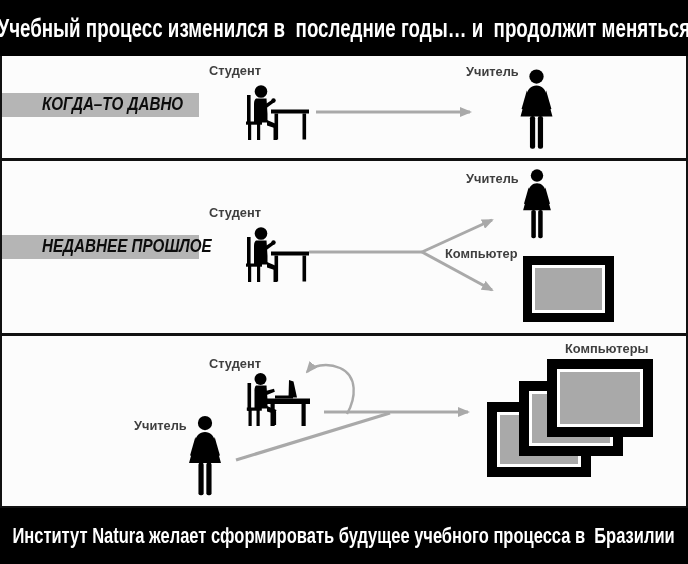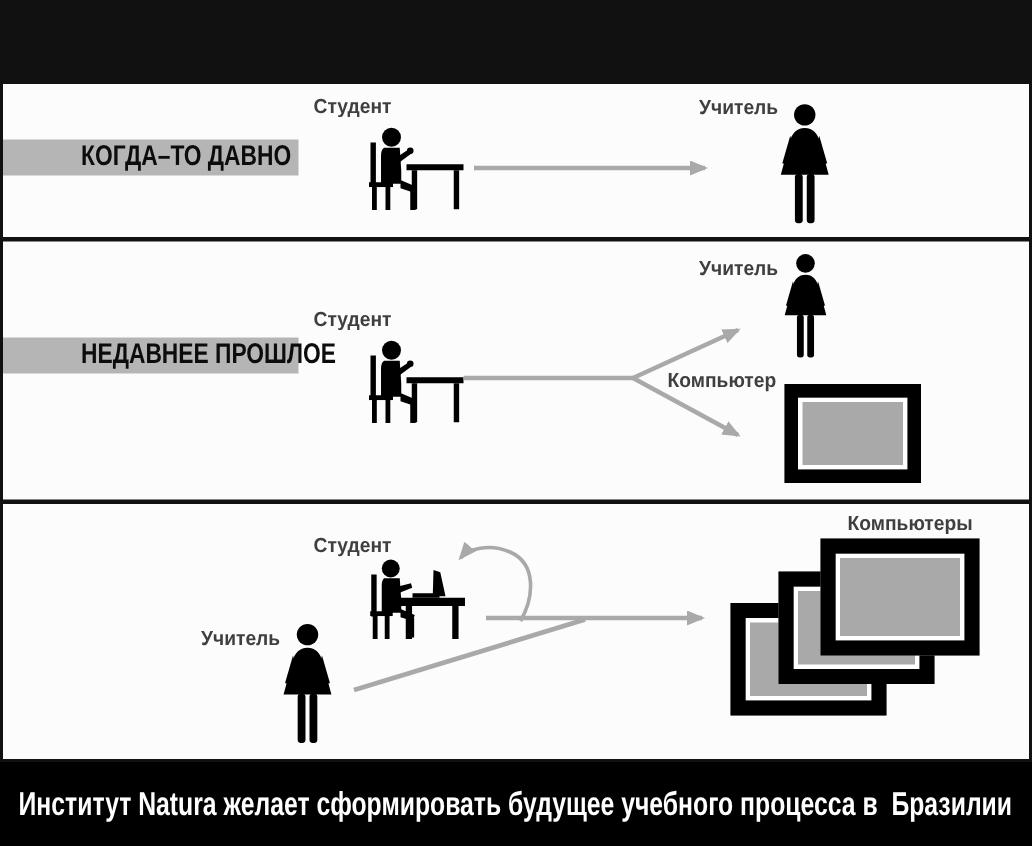--- a/index.html
+++ b/index.html
@@ -22,21 +22,21 @@
   .banner.bottom span{font-size:22px;}
   .panel{
     position:absolute;left:2px;width:684px;background:var(--panel-bg,#fcfcfc);
     overflow:hidden;
   }
   .p1{top:56px;height:102px;}
   .p2{top:161px;height:172px;}
   .p3{top:336px;height:170px;}
   .era{
     position:absolute;left:0;width:197px;height:24px;background:var(--era-bar-bg,#b5b5b5);
-    display:flex;align-items:center;padding-left:52px;box-sizing:border-box;
+    display:flex;padding-left:40px;box-sizing:border-box;font-style:italic;
   }
   .era span{
     font-weight:bold;font-size:19px;color:var(--era-bar-text,#0c0c0c);
     transform:scaleX(0.8);transform-origin:left center;white-space:nowrap;
   }
   .tag{
     position:absolute;font-weight:bold;font-size:13.5px;color:var(--label-text,#3f3f3f);
     white-space:nowrap;transform:scaleX(0.95);transform-origin:left center;
   }
   .figure{position:absolute;color:var(--figure,#000);}
@@ -96,40 +96,43 @@
       <rect x="28.5" y="42" width="3.6" height="13"></rect>
       <rect x="23" y="28.5" width="43" height="5.5"></rect>
       <rect x="26.5" y="34" width="4.2" height="22"></rect>
       <rect x="57.5" y="34" width="4.2" height="22"></rect>
     </symbol>
   </defs>
 </svg>
 
 <div class="stage">
 
+  <div class="banner top">
+    <span>Учебный процесс изменился в  последние годы… и  продолжит меняться</span>
+  </div>
 
   <div class="panel p1">
     <div class="era" style="top:37px;">
       <span>КОГДА–ТО ДАВНО</span>
     </div>
     <div class="tag" style="left:207px;top:7px;">Студент</div>
     <svg class="figure" style="left:238px;top:27px;" width="72" height="58">
       <use href="#sym-student-desk"></use>
     </svg>
     <svg class="wires" width="684" height="102">
       <line x1="314" y1="56" x2="468" y2="56" stroke-width="3" marker-end="url(#ah)"></line>
     </svg>
     <div class="tag" style="left:464px;top:8px;">Учитель</div>
     <svg class="figure" style="left:510px;top:13px;" width="49" height="84">
       <use href="#sym-woman"></use>
     </svg>
   </div>
 
   <div class="panel p2">
-    <div class="era" style="top:64px;">
+    <div class="era" style="top:74px;">
       <span>НЕДАВНЕЕ ПРОШЛОЕ</span>
     </div>
     <div class="tag" style="left:207px;top:44px;">Студент</div>
     <svg class="figure" style="left:238px;top:64px;" width="72" height="58">
       <use href="#sym-student-desk"></use>
     </svg>
     <svg class="wires" width="684" height="172">
       <line x1="307" y1="91" x2="420" y2="91" stroke-width="3"></line>
       <line x1="420" y1="91" x2="490" y2="59" stroke-width="3" marker-end="url(#ah)"></line>
       <line x1="420" y1="91" x2="490" y2="129" stroke-width="3" marker-end="url(#ah)"></line>

